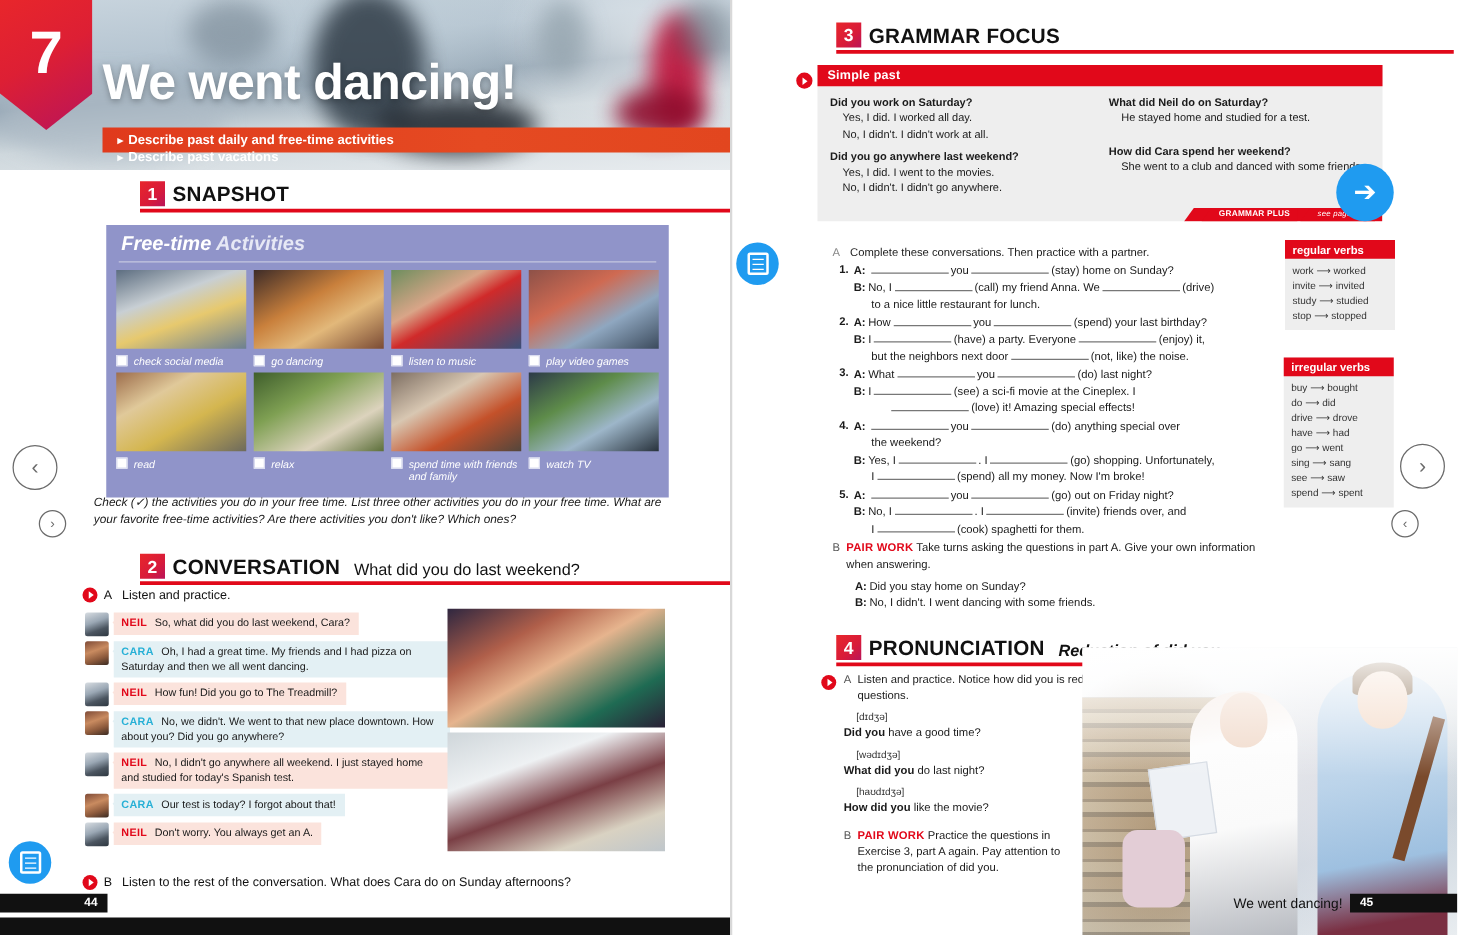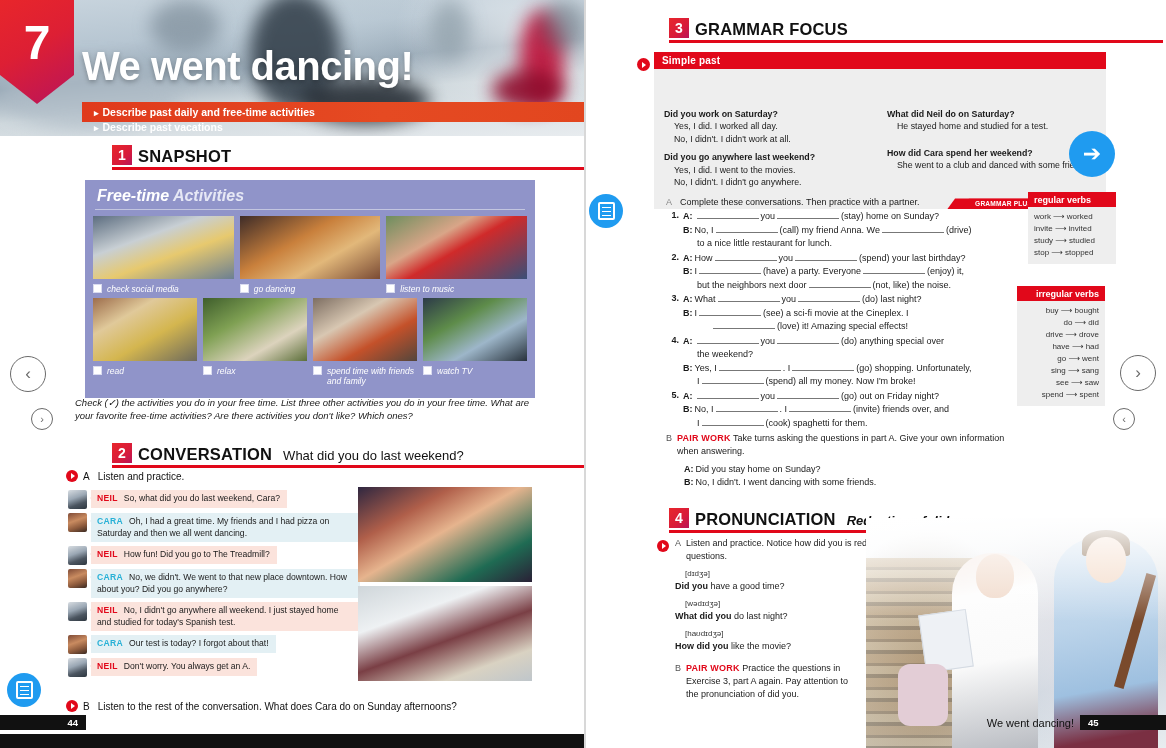--- a/index.html
+++ b/index.html
@@ -125,21 +125,21 @@
   .pnum-right { position:absolute; right:0; bottom:18px; display:flex; align-items:center; }
   .pnum-right .rt { font-size:11px; color:#111; font-weight:400; margin-right:6px; }
   .pnum-right .box { width:86px; height:15px; background:#111; color:#fff; font-size:9.5px; font-weight:700; padding-left:8px; line-height:15px; }
 
   .blackbar { position:absolute; left:0; bottom:0; width:584px; height:14px; background:#111; }
 
   
   .gbox { position:absolute; left:648px; top:52px; width:452px; background:#eeeeee; }
   .gbox-head { background:#e1081a; color:#fff; font-size:10px; font-weight:700; padding:3px 8px; letter-spacing:.2px; }
   .gcols { display:flex; padding:7px 10px 4px 10px; gap:14px; }
-  .gcol { flex:1;margin-top:32px; }
+  .gcol { flex:1; }
   .gq { font-size:8.8px; line-height:12.4px; color:#1a1a1a; margin-bottom:6px; }
   .gq .ans { display:block; padding-left:10px; }
   .gplus { display:flex; justify-content:flex-end; }
   .gplus span {
     background:#e1081a; color:#fff; font-size:6.6px; font-weight:700; letter-spacing:.2px;
     padding:2px 6px 2px 14px; clip-path: polygon(8px 0, 100% 0, 100% 100%, 0 100%);
   }
   .gplus .it { font-style:italic; font-weight:400; font-size:6.2px; }
 
   
@@ -246,20 +246,27 @@
               <span>go dancing</span>
             </div>
         </div>
         <div class="snap-cell">
           <div class="snap-img ph ph3"></div>
           <div class="snap-label">
               <span class="chk"></span>
               <span>listen to music</span>
             </div>
         </div>
+        <div class="snap-cell">
+          <div class="snap-img ph ph4"></div>
+          <div class="snap-label">
+              <span class="chk"></span>
+              <span>play video games</span>
+            </div>
+        </div>
       </div>
 
       <div class="snap-row">
         <div class="snap-cell">
           <div class="snap-img ph ph5"></div>
           <div class="snap-label">
               <span class="chk"></span>
               <span>read</span>
             </div>
         </div>
@@ -452,21 +459,21 @@
     <div class="vcard" style="left:442px; top:192px;">
       <div class="vh">regular verbs</div>
       <div class="vb">
         <div>work ⟶ worked</div>
         <div>invite ⟶ invited</div>
         <div>study ⟶ studied</div>
         <div>stop ⟶ stopped</div>
       </div>
     </div>
 
-    <div class="vcard" style="left:431px; top:286px;text-align:right;">
+    <div class="vcard" style="left:441px; top:286px;">
       <div class="vh">irregular verbs</div>
       <div class="vb">
         <div>buy ⟶ bought</div>
         <div>do ⟶ did</div>
         <div>drive ⟶ drove</div>
         <div>have ⟶ had</div>
         <div>go ⟶ went</div>
         <div>sing ⟶ sang</div>
         <div>see ⟶ saw</div>
         <div>spend ⟶ spent</div>

